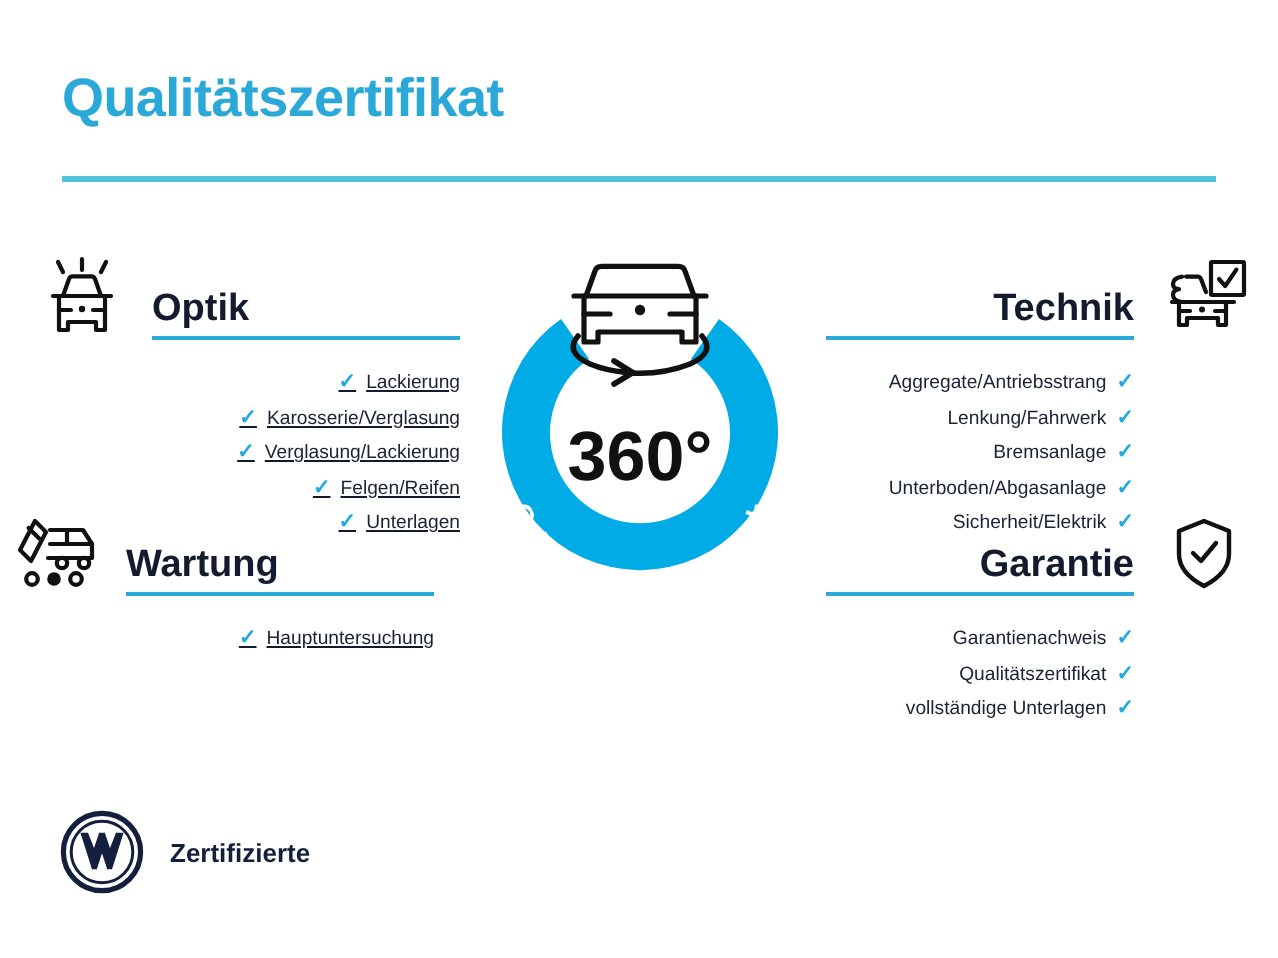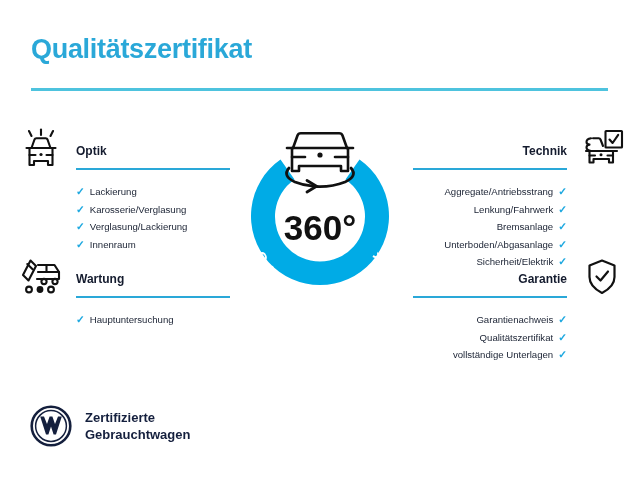--- a/index.html
+++ b/index.html
@@ -41,41 +41,41 @@
     width: 577px;
     height: 3px;
     background: #4ec3de;
   }
 
   
   .section {
     position: absolute;
   }
   .sec-optik   { left: 18px;  top: 128px; width: 212px; }
-  .sec-wartung { left: 18px;  top: 256px; width: 212px; }
+  .sec-wartung { left: 5px;  top: 256px; width: 212px; }
   .sec-technik { right: 14px; top: 128px; width: 212px; }
   .sec-garantie{ right: 14px; top: 256px; width: 212px; }
 
   .sec-head {
     position: relative;
     height: 48px;
   }
   .sec-icon {
     position: absolute;
     top: 0px;
     width: 46px;
     height: 42px;
   }
   .left-sec .sec-icon  { left: 0px; }
   .right-sec .sec-icon { right: 0px; }
 
   .sec-title {
     position: absolute;
     top: 16px;
-    font-size: 12px;
+    font-size: 19px;
     font-weight: bold;
     color: #141b2e;
     white-space: nowrap;
   }
   .left-sec .sec-title  { left: 58px; }
   .right-sec .sec-title { right: 58px; }
 
   .sec-rule {
     position: absolute;
     top: 40px;
@@ -90,21 +90,21 @@
     margin-top: 7px;
     list-style: none;
     padding: 0;
   }
   .items li {
     font-size: 9.6px;
     line-height: 16.5px;
     color: #1a2233;
     white-space: nowrap;
   }
-  .left-sec .items  { padding-left: 58px; text-align: left; }
+  .left-sec .items  { padding-left: 58px; text-align: right; text-decoration: underline; }
   .right-sec .items { padding-right: 58px; text-align: right; }
 
   .chk {
     color: #1fa9e0;
     font-size: 10.5px;
     font-weight: bold;
   }
   .left-sec .chk  { margin-right: 5px; }
   .right-sec .chk { margin-left: 5px; }
 
@@ -161,21 +161,22 @@
           <circle cx="23" cy="26.5" r="1.6" fill="#111111"></circle>
         </svg>
       </span>
       <span class="sec-title">Optik</span>
       <span class="sec-rule"></span>
     </div>
     <ul class="items">
       <li><span class="chk">✓</span><span>Lackierung</span></li>
       <li><span class="chk">✓</span><span>Karosserie/Verglasung</span></li>
       <li><span class="chk">✓</span><span>Verglasung/Lackierung</span></li>
-      <li><span class="chk">✓</span><span>Innenraum</span></li>
+      <li><span class="chk">✓</span><span>Felgen/Reifen</span></li>
+      <li><span class="chk">✓</span><span>Unterlagen</span></li>
     </ul>
   </div>
 
   <div class="section left-sec sec-wartung">
     <div class="sec-head">
       <span class="sec-icon">
         <svg viewBox="0 0 46 42" width="46" height="42">
           <g fill="none" stroke="#111111" stroke-width="2.1" stroke-linecap="round" stroke-linejoin="round">
             <path d="M12.5 4.5 L18 10 L10.5 24.5 L5 19 Z"></path>
             <line x1="9.3" y1="8" x2="14.6" y2="13.2"></line>
@@ -286,17 +287,16 @@
     <span>
       <svg class="vw-mark" viewBox="0 0 42 42">
         <circle cx="21" cy="21" r="19.3" fill="none" stroke="#141f3d" stroke-width="2.6"></circle>
         <circle cx="21" cy="21" r="15.4" fill="none" stroke="#141f3d" stroke-width="1.5"></circle>
         <path d="M10.2 11.4 L14.0 11.4 L17.0 19.0 L19.6 11.4 L22.4 11.4 L25.0 19.0 L28.0 11.4 L31.8 11.4
                  L26.0 29.6 L23.6 29.6 L21.0 21.6 L18.4 29.6 L16.0 29.6 Z" fill="#141f3d"></path>
       </svg>
     </span>
     <span class="vw-text">
       <span>Zertifizierte</span><br>
-      <span>Gebrauchtwagen</span>
     </span>
   </div>
 
 </div>
 
 </body></html>

